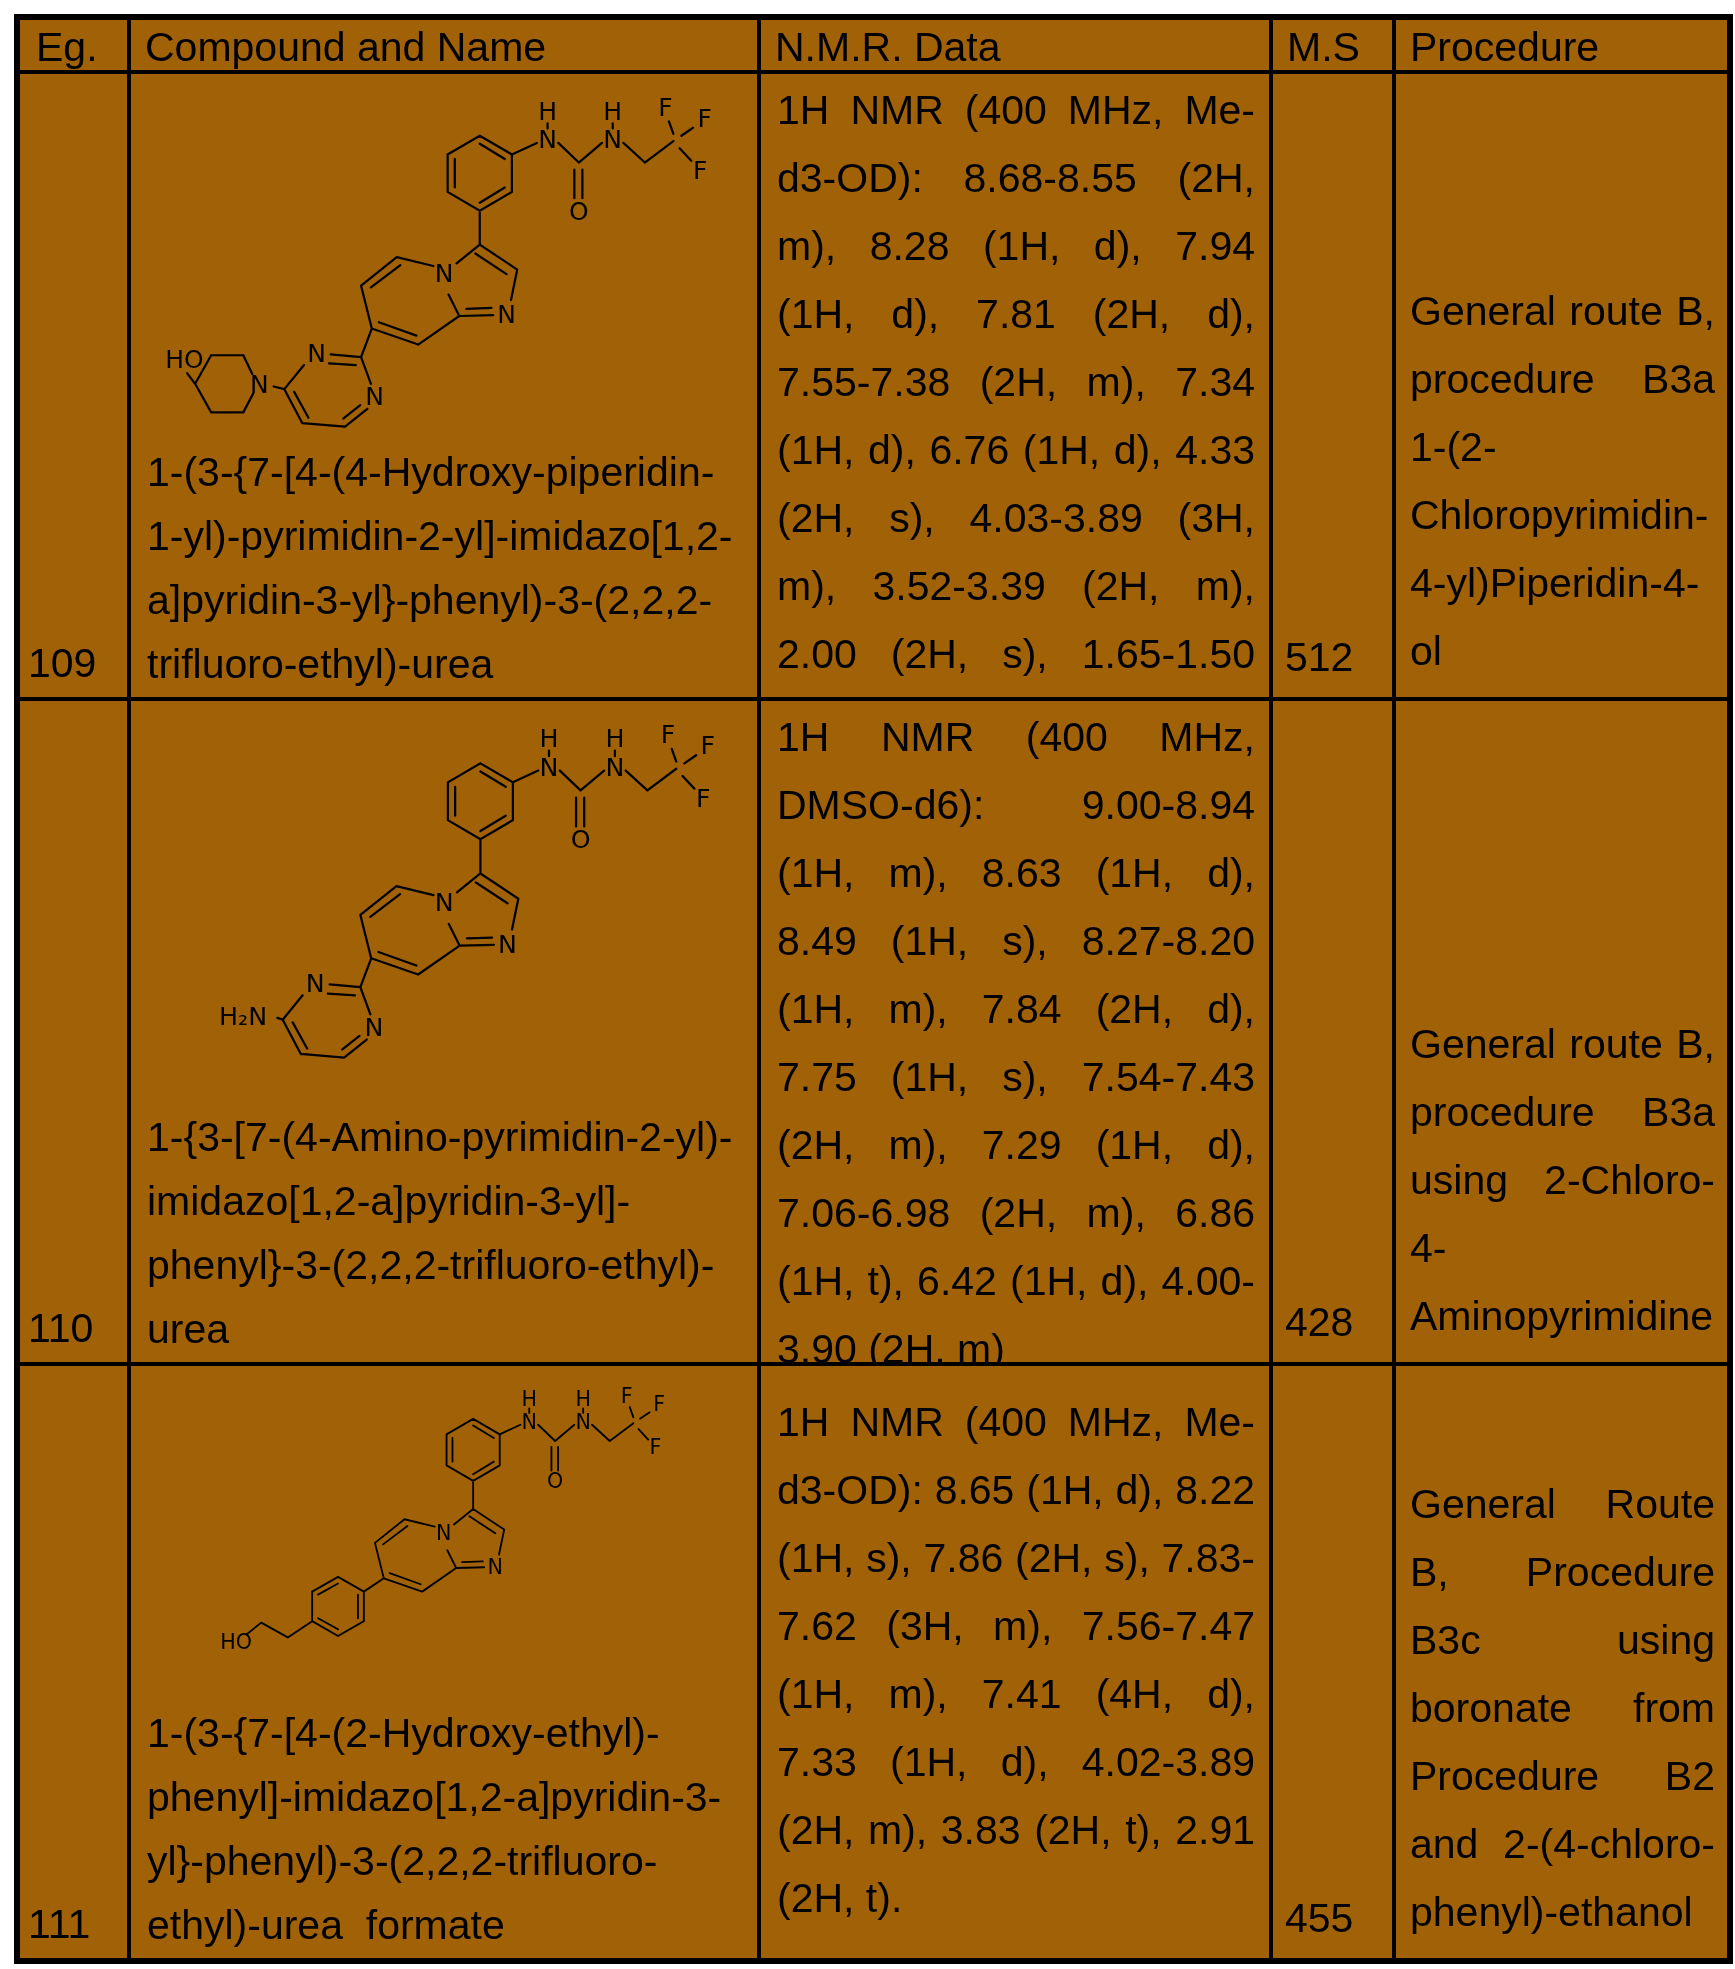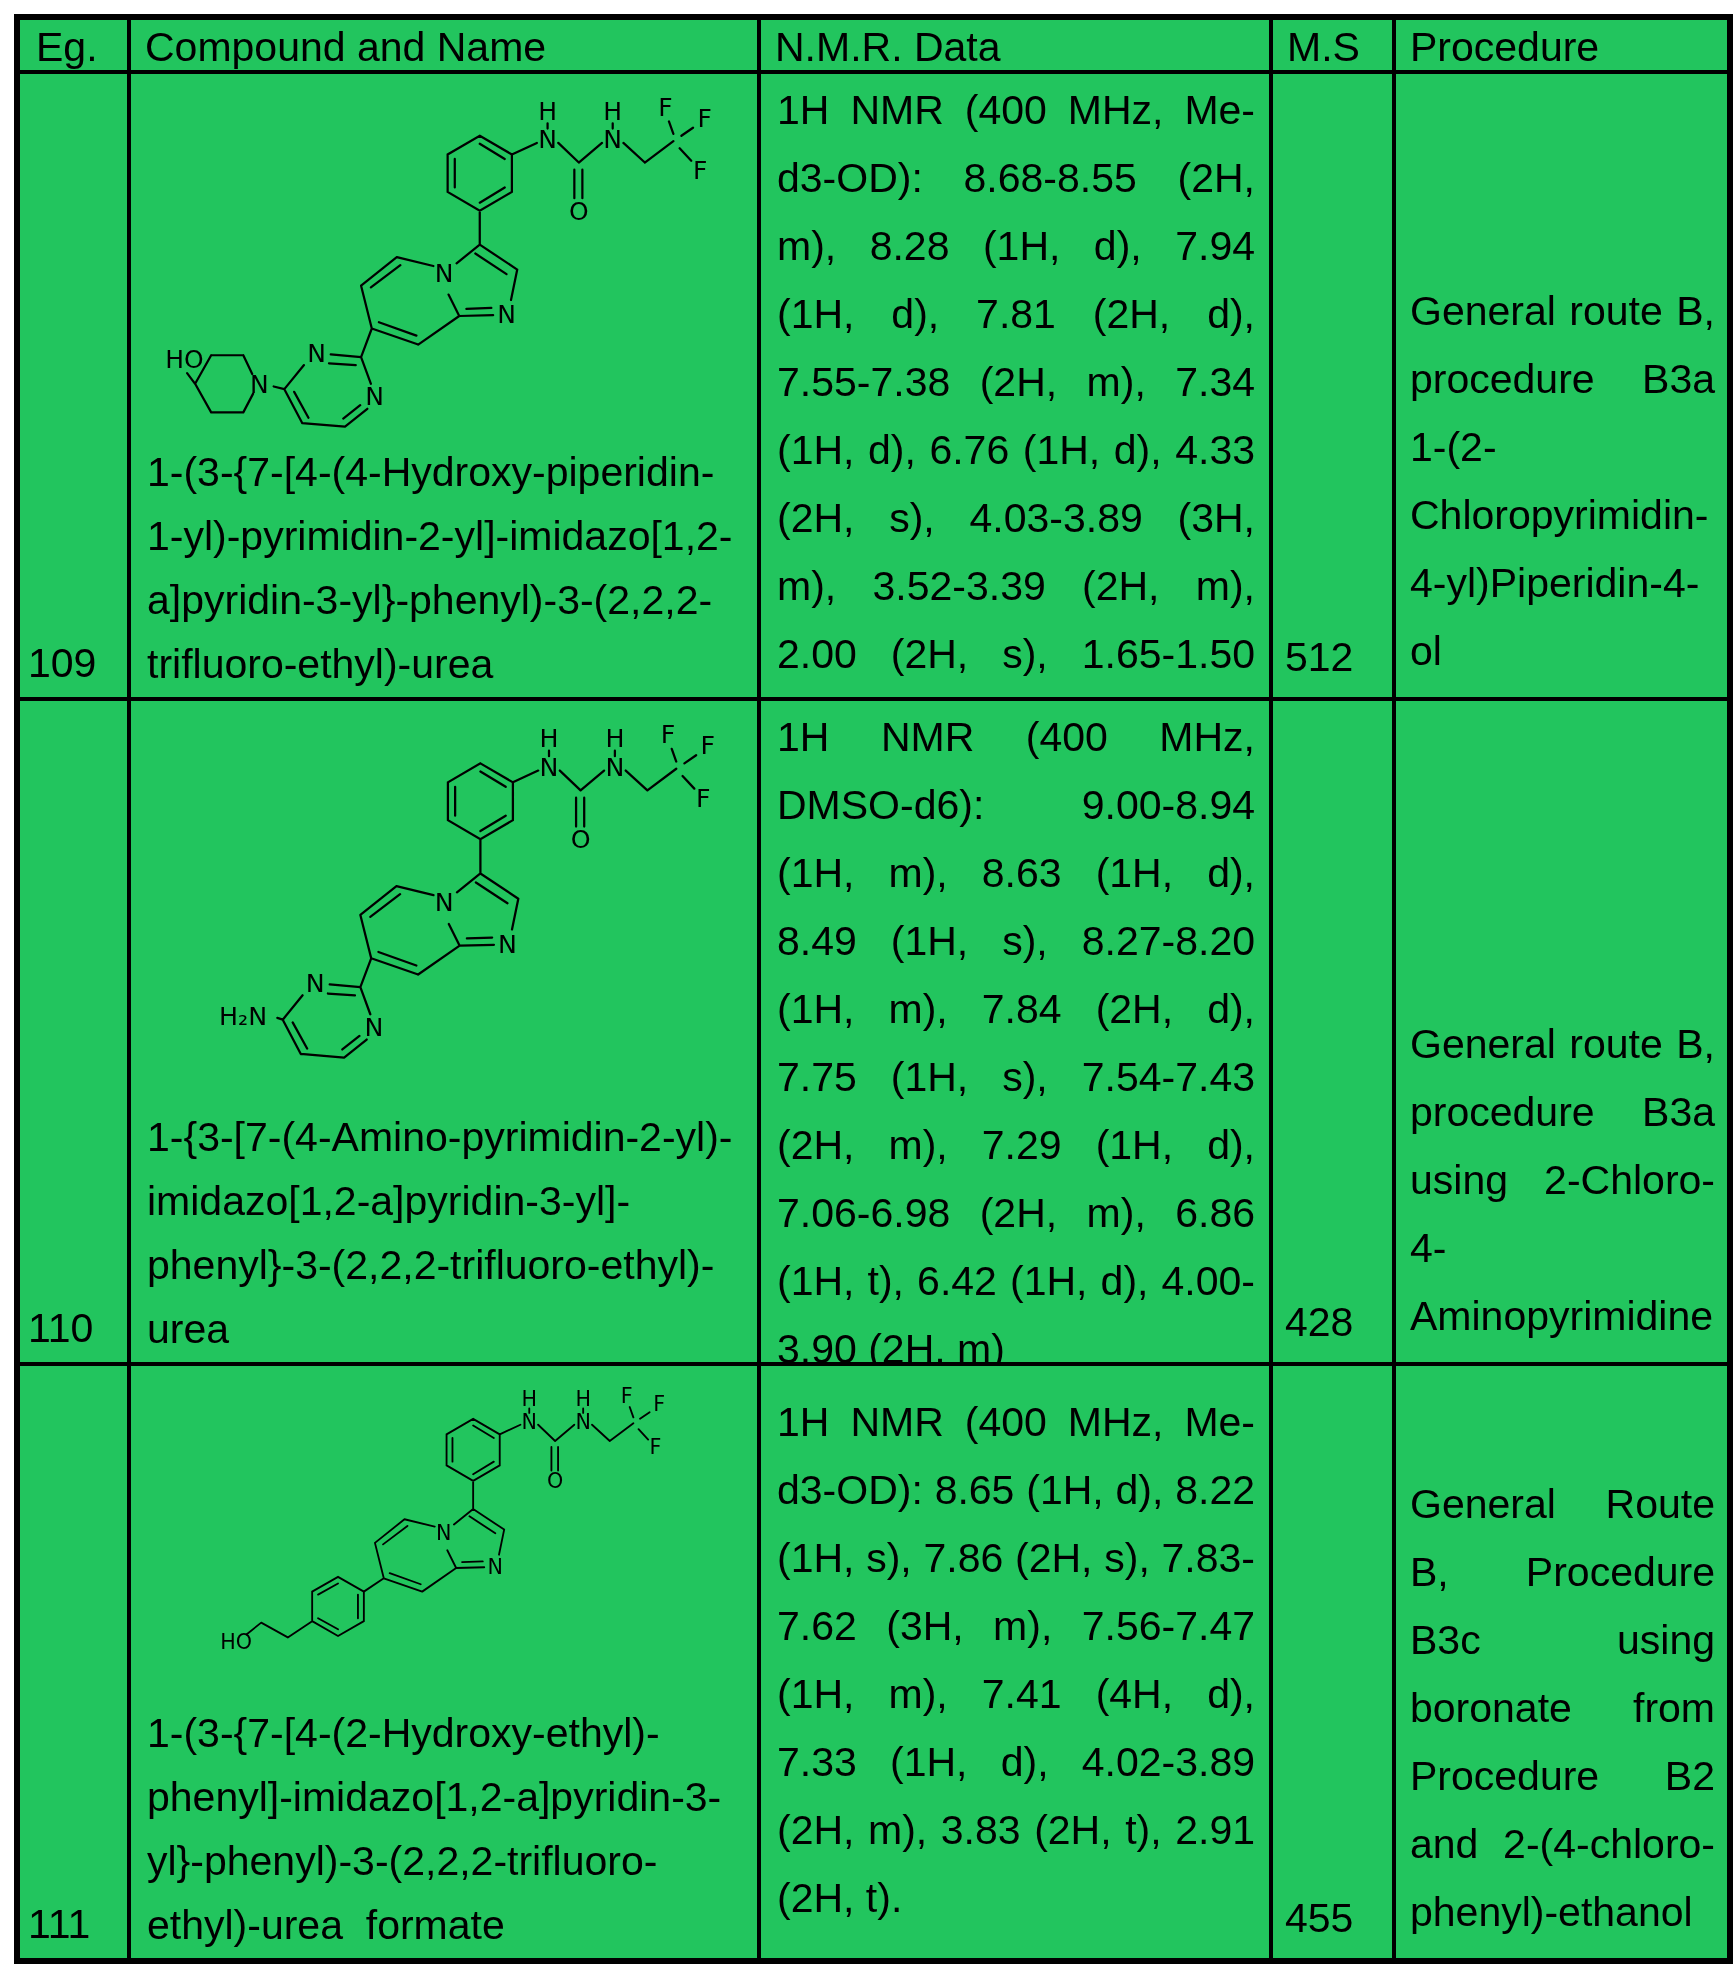--- a/index.html
+++ b/index.html
@@ -5,21 +5,21 @@
   * { box-sizing: border-box; }
   html,body { margin:0; padding:0; background:#ffffff; }
   body { font-family: "Liberation Sans", "DejaVu Sans", sans-serif; color:#000; }
   .doc { margin:14px 14px 0 14px; }
   .tbl {
     width:1719px;
     border:6px solid #000;
     display:grid;
     grid-template-columns:111px 630px 512px 123px 331px;
     grid-template-rows:54px 627px 665px 592px;
-    background:#22c55e;
+    background:#a16207;
   }
   .cell { border-right:4px solid #000; border-bottom:4px solid #000; overflow:hidden;
           display:flex; flex-direction:column; font-size:41px; }
   .cell.last-col { border-right:none; }
   .cell.last-row { border-bottom:none; }
   .hdr { justify-content:flex-start; padding:4px 8px 0 14px; white-space:nowrap; }
   .hdr-eg { padding-left:16px; }
   .eg-cell { justify-content:flex-end; padding:0 0 10px 8px; }
   .ms-cell { justify-content:flex-end; padding:0 0 16px 12px; }
   .cmp-cell { justify-content:space-between; }

